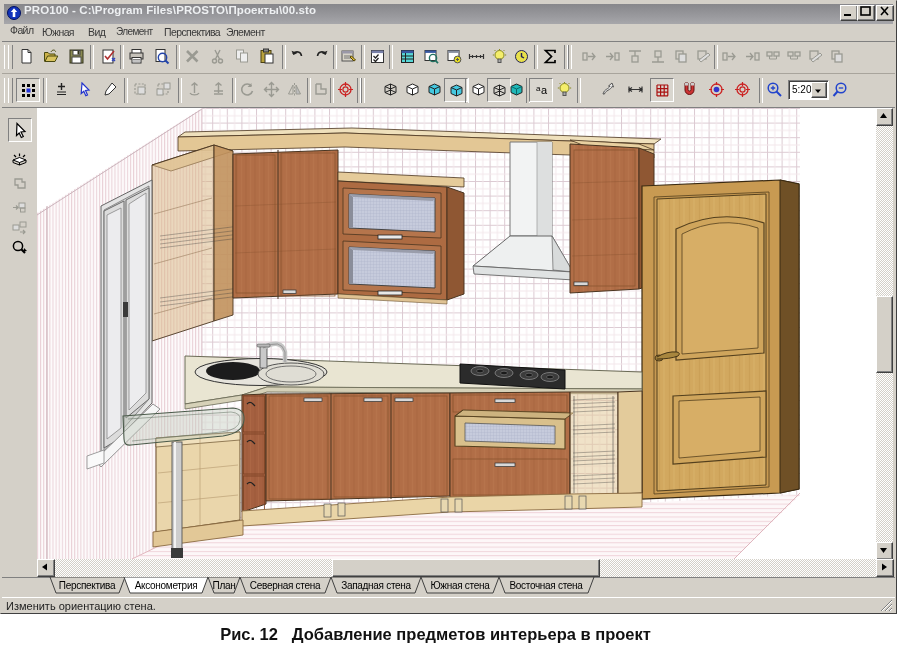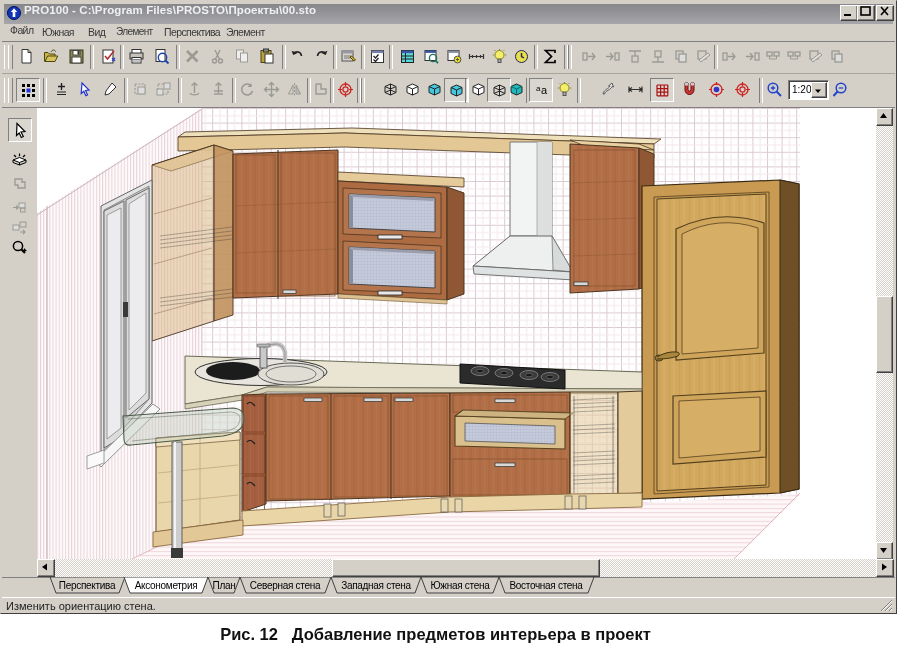--- a/index.html
+++ b/index.html
@@ -461,21 +461,21 @@
     </div>
 <div class="abs sep" style="left:757px;top:4px;height:25px"></div>
 <div class="tbtn" style="left:761px;top:4px">
       <svg width="17" height="17" viewBox="0 0 17 17">
         <circle cx="7" cy="7" r="4.8" fill="none" stroke="#2244cc" stroke-width="1.5"></circle>
         <path d="M10.5 10.5 L15 15" stroke="#2244cc" stroke-width="2"></path>
         <path d="M4.8 7 H9.2 M7 4.8 V9.2" stroke="#2244cc" stroke-width="1.3"></path>
       </svg>
     </div>
 <div class="abs" style="left:786px;top:6px;width:39px;height:18px;background:#fff;border:1px solid;border-color:#808080 #fff #fff #808080;box-shadow:inset 1px 1px 0 #404040">
-      <span style="position:absolute;left:3px;top:3px;font-size:10px">1:20</span>
+      <span style="position:absolute;left:3px;top:3px;font-size:10px">5:20</span>
       <div class="abs btn3d" style="right:1px;top:1px;width:14px;height:14px"><svg width="12" height="12">
           <path d="M3 4.5 L6 8 L9 4.5 Z" fill="#000"></path>
         </svg></div>
     </div>
 <div class="tbtn" style="left:827px;top:4px">
       <svg width="17" height="17" viewBox="0 0 17 17">
         <circle cx="9" cy="7" r="4.8" fill="none" stroke="#2244cc" stroke-width="1.5"></circle>
         <path d="M5.5 10.5 L1.5 15" stroke="#2244cc" stroke-width="2"></path>
         <path d="M6.8 7 H11.2" stroke="#2244cc" stroke-width="1.3"></path>
       </svg>

